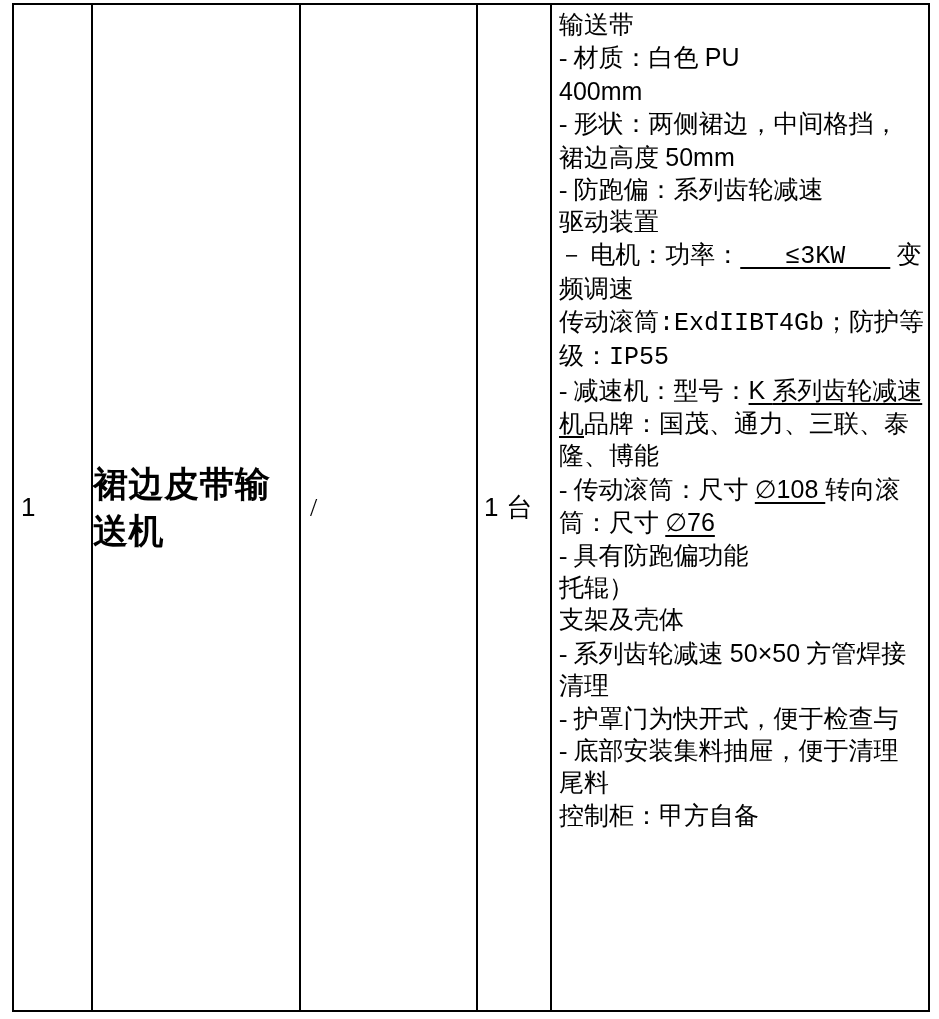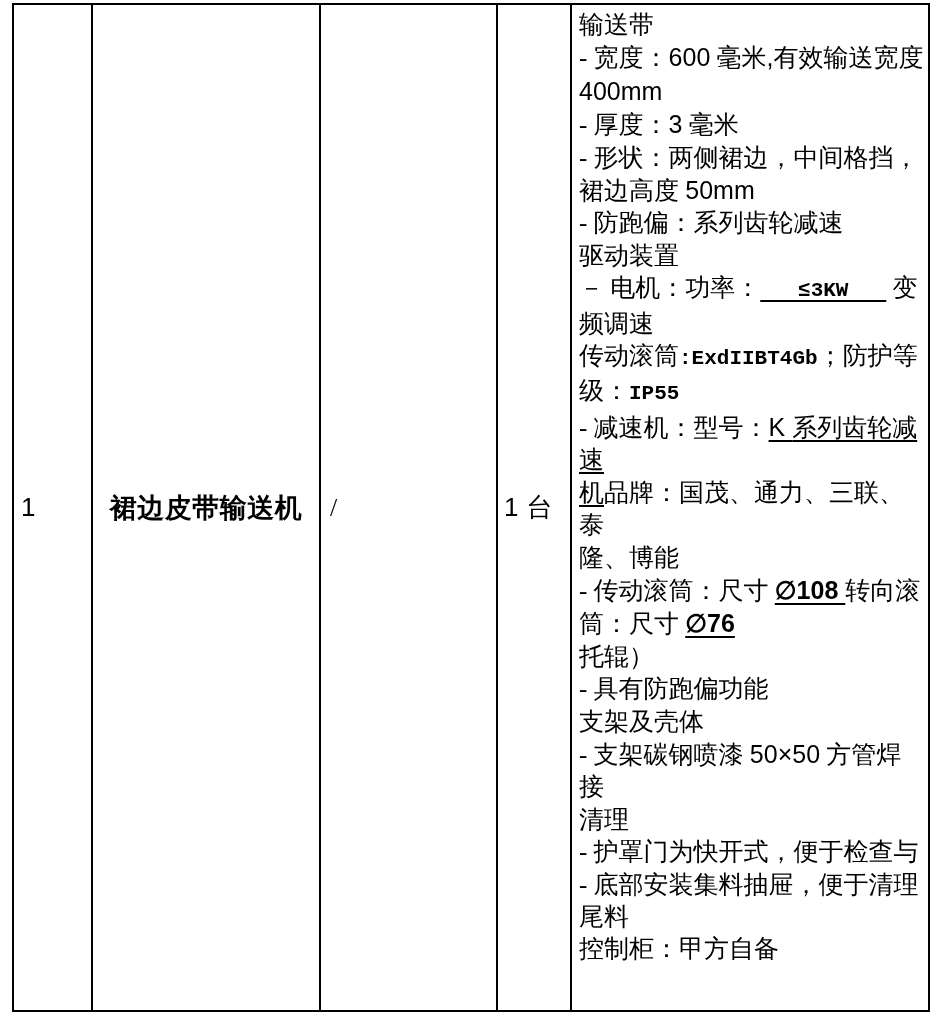--- a/index.html
+++ b/index.html
@@ -32,25 +32,25 @@
     overflow: hidden;
   }
   .c1 {
     width: 79px;
     display: flex;
     align-items: center;
     padding-left: 7px;
     font-size: 26px;
   }
   .c2 {
-    width: 228px;
+    width: 208px;
     display: flex;
     align-items: center;
     justify-content: center;
-    font-size: 27px;
+    font-size: 35px;
     font-weight: 700;
     letter-spacing: 0.5px;
   }
   .c3 {
     width: 177px;
     display: flex;
     align-items: center;
     padding-left: 9px;
     font-size: 26px;
   }
@@ -69,25 +69,24 @@
     line-height: 32.4px;
   }
   .spec-line {
     white-space: pre-wrap;
   }
   .sans {
     font-family: "Liberation Sans", sans-serif;
   }
   .mono {
     font-family: "Liberation Mono", monospace;
-    font-size: 21px;
-    font-weight: bold;
+    font-size: 25px;
   }
   .bold {
-    font-weight: 700;
+    font-weight: 400;
   }
   .ul {
     text-decoration: underline;
     text-decoration-thickness: 2px;
     text-underline-offset: 4px;
   }
   .num {
     font-family: "Liberation Sans", sans-serif;
   }
   .qty-num {
@@ -106,39 +105,38 @@
   </div>
   <div class="cell c3">
     <span>/</span>
   </div>
   <div class="cell c4">
     <span class="num qty-num">1</span>
     <span>台</span>
   </div>
   <div class="cell c5" id="spec-cell">
       <div class="spec-line"><span>输送带</span></div>
-      <div class="spec-line"><span>- 宽度：</span><span class="sans">600</span><span> 毫米</span><span class="sans">,</span><span>有效输送宽度</span></div>
+      <div class="spec-line"><span>- 材质：白色 </span><span class="sans">PU</span></div>
       <div class="spec-line"><span class="sans">400mm</span></div>
-      <div class="spec-line"><span>- 厚度：</span><span class="sans">3</span><span> 毫米</span></div>
       <div class="spec-line"><span>- 形状：两侧裙边，中间格挡，</span></div>
       <div class="spec-line"><span>裙边高度 </span><span class="sans">50mm</span></div>
       <div class="spec-line"><span>- 防跑偏：系列齿轮减速</span></div>
       <div class="spec-line"><span>驱动装置</span></div>
       <div class="spec-line"><span>－ 电机：功率：</span><span class="mono ul">   ≤3KW   </span><span> 变</span></div>
       <div class="spec-line"><span>频调速</span></div>
       <div class="spec-line"><span>传动滚筒</span><span class="mono">:ExdIIBT4Gb</span><span>；防护等</span></div>
       <div class="spec-line"><span>级：</span><span class="mono">IP55</span></div>
       <div class="spec-line"><span>- 减速机：型号：</span><span class="sans ul">K </span><span class="ul">系列齿轮减速</span></div>
       <div class="spec-line"><span class="ul">机</span><span>品牌：国茂、通力、三联、泰</span></div>
       <div class="spec-line"><span>隆、博能</span></div>
       <div class="spec-line"><span>- 传动滚筒：尺寸 </span><span class="sans bold ul">∅108 </span><span>转向滚</span></div>
       <div class="spec-line"><span>筒：尺寸 </span><span class="sans bold ul">∅76</span></div>
+      <div class="spec-line"><span>- 具有防跑偏功能</span></div>
       <div class="spec-line"><span>托辊）</span></div>
-      <div class="spec-line"><span>- 具有防跑偏功能</span></div>
       <div class="spec-line"><span>支架及壳体</span></div>
-      <div class="spec-line"><span>- 支架碳钢喷漆 </span><span class="sans">50×50</span><span> 方管焊接</span></div>
+      <div class="spec-line"><span>- 系列齿轮减速 </span><span class="sans">50×50</span><span> 方管焊接</span></div>
       <div class="spec-line"><span>清理</span></div>
       <div class="spec-line"><span>- 护罩门为快开式，便于检查与</span></div>
       <div class="spec-line"><span>- 底部安装集料抽屉，便于清理</span></div>
       <div class="spec-line"><span>尾料</span></div>
       <div class="spec-line"><span>控制柜：甲方自备</span></div>
     </div>
 </div>
 
 </body></html>

